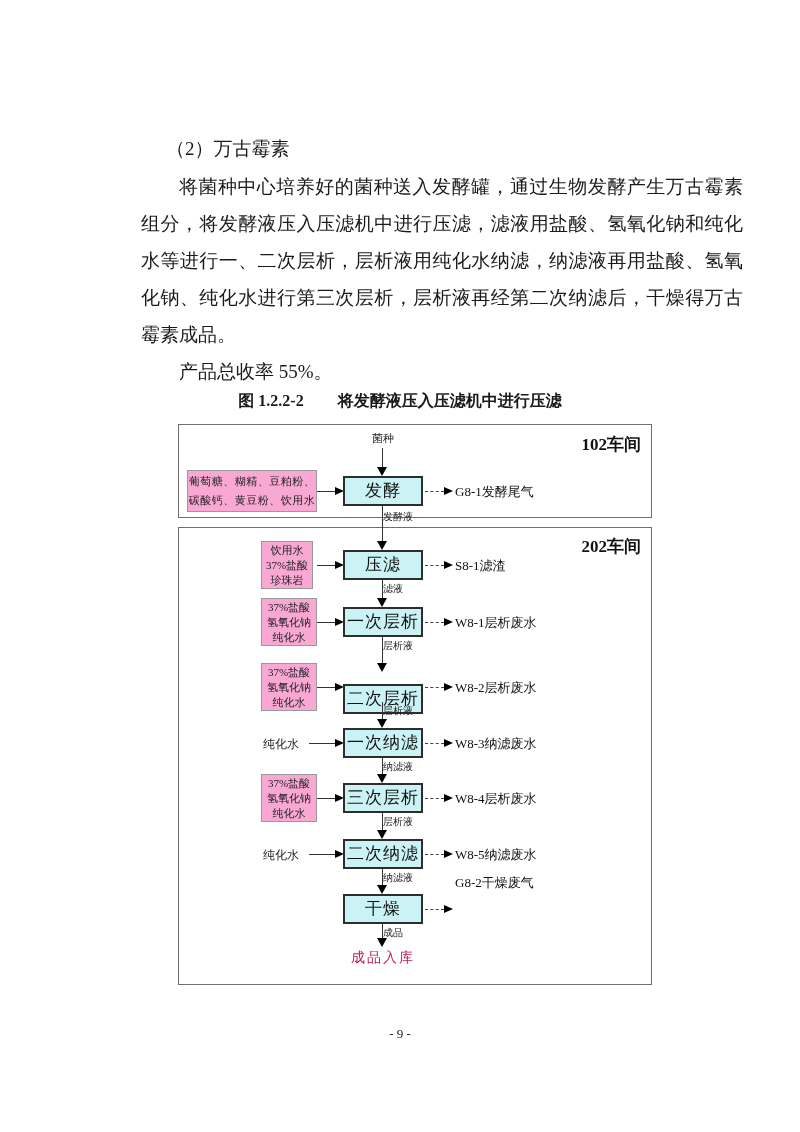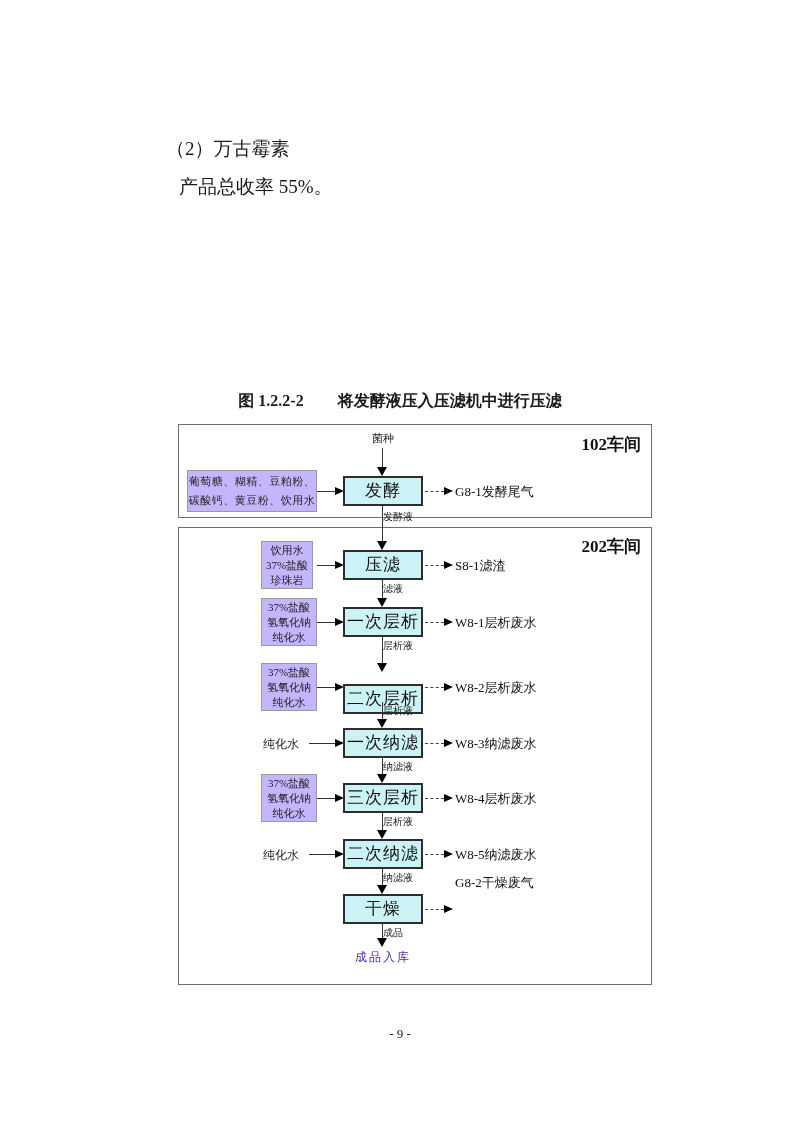--- a/index.html
+++ b/index.html
@@ -20,46 +20,47 @@
 
   .diagram { position:absolute; left:178px; top:424px; width:476px; height:565px; }
   .frame { position:absolute; left:0; width:474px; border:1px solid #6e6e6e; background:#ffffff; }
   .frame1 { top:0; height:94px; }
   .frame2 { top:103px; height:458px; }
   .workshop { position:absolute; right:13px; font-size:17px; font-weight:bold; color:#111; }
 
   .pbox { position:absolute; left:165px; width:80px; height:30px;
           background:var(--process-fill,#cbf3f5); border:2px solid #2d2d2d;
           font-size:17px; line-height:26px; text-align:center; letter-spacing:1px; color:#111; }
-  .inbox { position:absolute; background:#c4b5fd; border:1px solid #9a9a9a; color:#222;
+  .inbox { position:absolute; background:#f9a8d4; border:1px solid #9a9a9a; color:#222;
            text-align:center; display:flex; flex-direction:column; justify-content:center; }
   .inbox div { font-size:11px; line-height:15px; white-space:nowrap; }
   .inbox.wide div { line-height:19px; letter-spacing:0.5px; }
   .plain-in { position:absolute; font-size:12px; color:#222; white-space:nowrap; }
 
   .hl { position:absolute; height:0; border-top:1px solid #333; }
   .hl.dash { border-top:1px dashed #444; }
   .hd { position:absolute; width:0; height:0; border-top:4.5px solid transparent;
         border-bottom:4.5px solid transparent; border-left:9px solid #000; }
   .vl { position:absolute; left:204px; width:0; border-left:1px solid #333; }
   .vhd { position:absolute; left:199px; width:0; height:0; border-left:5.5px solid transparent;
          border-right:5.5px solid transparent; border-top:9px solid #000; }
   .dlabel { position:absolute; left:205px; font-size:10px; color:#222; white-space:nowrap; }
   .olabel { position:absolute; left:277px; font-size:13px; color:#111; white-space:nowrap; }
   .seed { position:absolute; left:165px; top:7px; width:80px; text-align:center; font-size:11px; color:#222; }
   .final { position:absolute; left:115px; top:525px; width:180px; text-align:center;
-           font-size:12px; letter-spacing:2px; color:#4c1d95; }
+           font-size:14px; letter-spacing:2px; color:#be185d; }
 </style>
 </head>
 <body>
 
 <div class="page">
 
   <div class="content">
     <div class="heading">（2）万古霉素</div>
+    <p class="para just">将菌种中心培养好的菌种送入发酵罐，通过生物发酵产生万古霉素组分，将发酵液压入压滤机中进行压滤，滤液用盐酸、氢氧化钠和纯化水等进行一、二次层析，层析液用纯化水纳滤，纳滤液再用盐酸、氢氧化钠、纯化水进行第三次层析，层析液再经第二次纳滤后，干燥得万古霉素成品。</p>
     <p class="para">产品总收率 55%。</p>
   </div>
 
   <div class="caption">
     <span>图 1.2.2-2</span><span class="gap"></span><span>将发酵液压入压滤机中进行压滤</span>
   </div>
 
   <div class="diagram">
     <div class="frame frame1"></div>
     <div class="frame frame2"></div>

